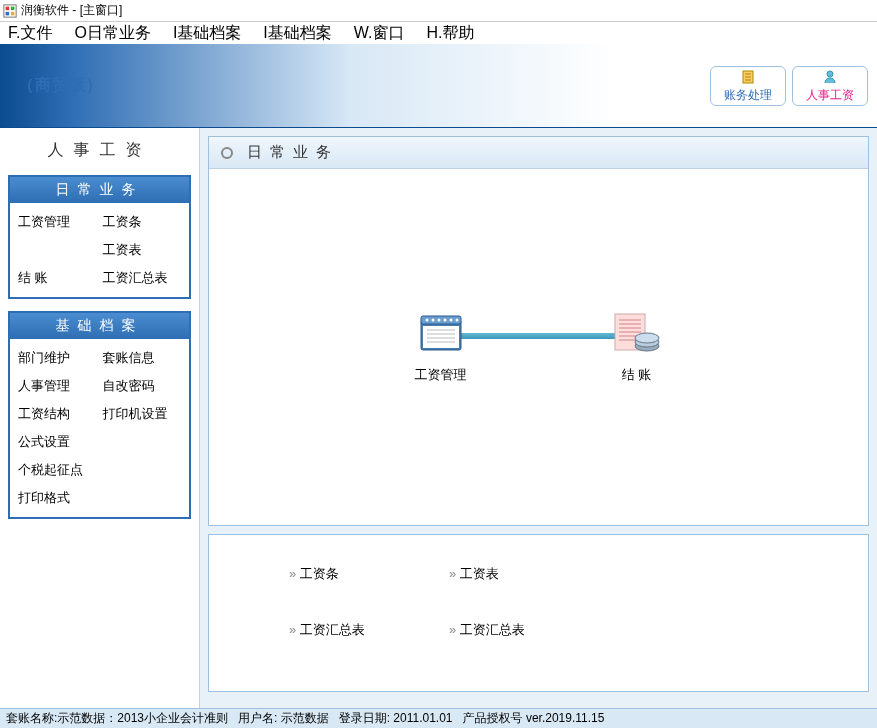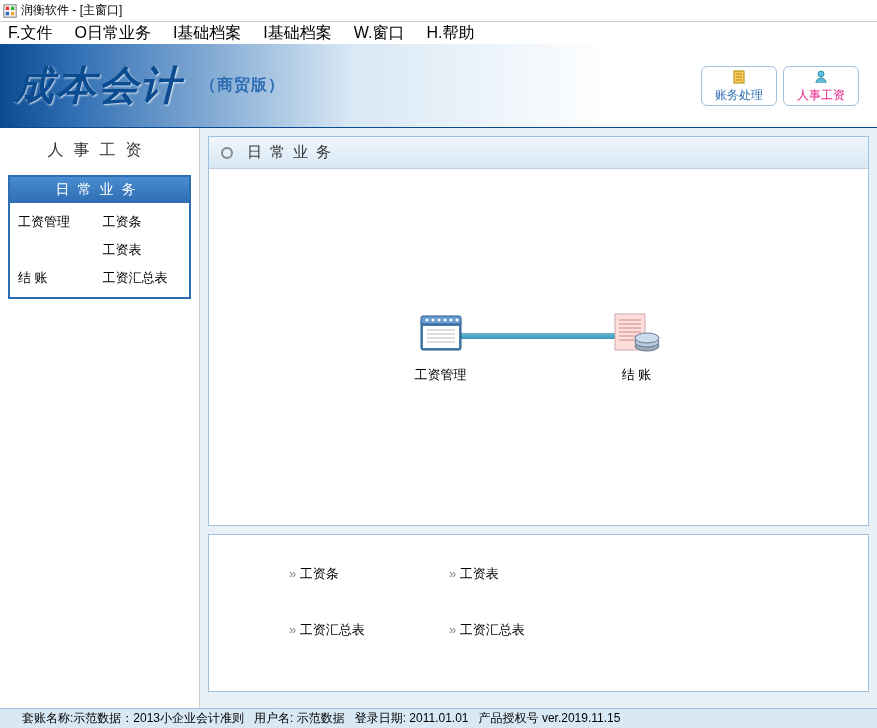--- a/index.html
+++ b/index.html
@@ -11,21 +11,21 @@
     .title-text { font-size: 12px; color: #000; }
     
     
     .menu-bar { height: 22px; background: #fff; display: flex; align-items: center; padding: 0 4px; gap: 14px; }
     .menu-item { font-size: 16px; color: #000; cursor: pointer; padding: 2px 4px; }
     
     
     .header-banner { height: 84px; background: linear-gradient(to right, #0b4b8f 0%, #2e6db3 8%, #d8e8f5 40%, #ffffff 70%); position: relative; display: flex; align-items: center; border-bottom: 1px solid #0b4b8f; }
     .logo-text { font-size: 40px; font-weight: bold; font-family: "KaiTi", "STKaiti", serif; font-style: italic; color: #0b4b8f; text-shadow: 1px 1px 2px rgba(255,255,255,0.8); margin-left: 14px; letter-spacing: 2px; }
     .logo-subtitle { font-size: 16px; font-weight: bold; color: #2e6db3; margin-left: 18px; letter-spacing: 1px; }
-    .header-buttons { position: absolute; right: 18px; top: 22px; display: flex; gap: 6px; }
+    .header-buttons { position: absolute; right: 9px; top: 22px; display: flex; gap: 6px; }
     .header-btn { width: 76px; height: 40px; border: 1px solid #a0c0e0; border-radius: 6px; background: #fff; display: flex; flex-direction: column; align-items: center; justify-content: center; cursor: pointer; font-size: 12px; }
     .header-btn-icon { width: 16px; height: 16px; margin-bottom: 2px; }
     .header-btn-active { color: #e91e88; }
     .header-btn-normal { color: #2e6db3; }
     
     
     .main-area { display: flex; height: calc(100% - 148px); }
     
     
     .sidebar { width: 200px; background: #fff; padding: 8px; border-right: 1px solid #d0d0d0; }
@@ -45,21 +45,21 @@
     .big-icon-img { width: 56px; height: 50px; margin-bottom: 6px; }
     .big-icon-label { font-size: 13px; color: #000; }
     .arrow-line { position: absolute; width: 180px; height: 6px; background: linear-gradient(#67b7d1, #3a98bb); left: 50%; top: 46%; transform: translateX(-50%); z-index: 1; }
     .arrow-line::after { content: ''; position: absolute; right: -10px; top: -5px; border-left: 12px solid #3a98bb; border-top: 8px solid transparent; border-bottom: 8px solid transparent; }
     
     .content-links-area { min-height: 156px; padding: 30px 80px; display: grid; grid-template-columns: 160px 160px; gap: 16px 0; }
     .content-link { font-size: 13px; color: #000; cursor: pointer; }
     .content-link::before { content: "» "; color: #888; }
     
     
-    .status-bar { position: absolute; bottom: 0; left: 0; right: 0; height: 20px; background: #d8e8f5; border-top: 1px solid #a0c0e0; display: flex; align-items: center; padding: 0 22px; font-size: 12px; gap: 10px; }
+    .status-bar { position: absolute; bottom: 0; left: 0; right: 0; height: 20px; background: #d8e8f5; border-top: 1px solid #a0c0e0; display: flex; align-items: center; padding: 0 6px; font-size: 12px; gap: 10px; }
   </style>
 </head>
 <body>
 
 <div class="title-bar">
   <svg class="title-icon" viewBox="0 0 16 16">
     <rect x="1" y="1" width="14" height="14" fill="#fff" stroke="#666"></rect>
     <rect x="3" y="3" width="4" height="4" fill="#e33"></rect>
     <rect x="9" y="3" width="4" height="4" fill="#3a3"></rect>
     <rect x="3" y="9" width="4" height="4" fill="#36c"></rect>
@@ -71,21 +71,20 @@
 <div class="menu-bar">
   <span class="menu-item">F.文件</span>
   <span class="menu-item">O日常业务</span>
   <span class="menu-item">I基础档案</span>
   <span class="menu-item">I基础档案</span>
   <span class="menu-item">W.窗口</span>
   <span class="menu-item">H.帮助</span>
 </div>
 
 <div class="header-banner">
-  <span class="logo-text">成本会计</span>
   <span class="logo-subtitle">（商贸版）</span>
   <div class="header-buttons">
     <div class="header-btn header-btn-normal">
       <svg class="header-btn-icon" viewBox="0 0 16 16">
           <rect x="3" y="2" width="10" height="12" fill="#fc6" stroke="#a80"></rect>
           <path d="M5 5h6M5 8h6M5 11h6" stroke="#a80"></path>
         </svg>
       <span>账务处理</span>
     </div>
     <div class="header-btn header-btn-active">
@@ -108,20 +107,37 @@
       <div class="sidebar-panel-body">
         <span class="sidebar-link">工资管理</span>
         <span class="sidebar-link">工资条</span>
         <span class="sidebar-link"></span>
         <span class="sidebar-link">工资表</span>
         <span class="sidebar-link">结 账</span>
         <span class="sidebar-link">工资汇总表</span>
       </div>
     </div>
 
+    <div class="sidebar-panel">
+      <div class="sidebar-panel-header">基础档案</div>
+      <div class="sidebar-panel-body">
+        <span class="sidebar-link">部门维护</span>
+        <span class="sidebar-link">套账信息</span>
+        <span class="sidebar-link">人事管理</span>
+        <span class="sidebar-link">自改密码</span>
+        <span class="sidebar-link">工资结构</span>
+        <span class="sidebar-link">打印机设置</span>
+        <span class="sidebar-link">公式设置</span>
+        <span class="sidebar-link"></span>
+        <span class="sidebar-link">个税起征点</span>
+        <span class="sidebar-link"></span>
+        <span class="sidebar-link">打印格式</span>
+        <span class="sidebar-link"></span>
+      </div>
+    </div>
   </div>
 
   <div class="content-area">
     <div class="content-panel">
       <div class="content-header">
         <span class="content-hdr-icon"></span>
         <span>日常业务</span>
       </div>
       <div class="content-icons-area">
         <div class="big-icon-item">

